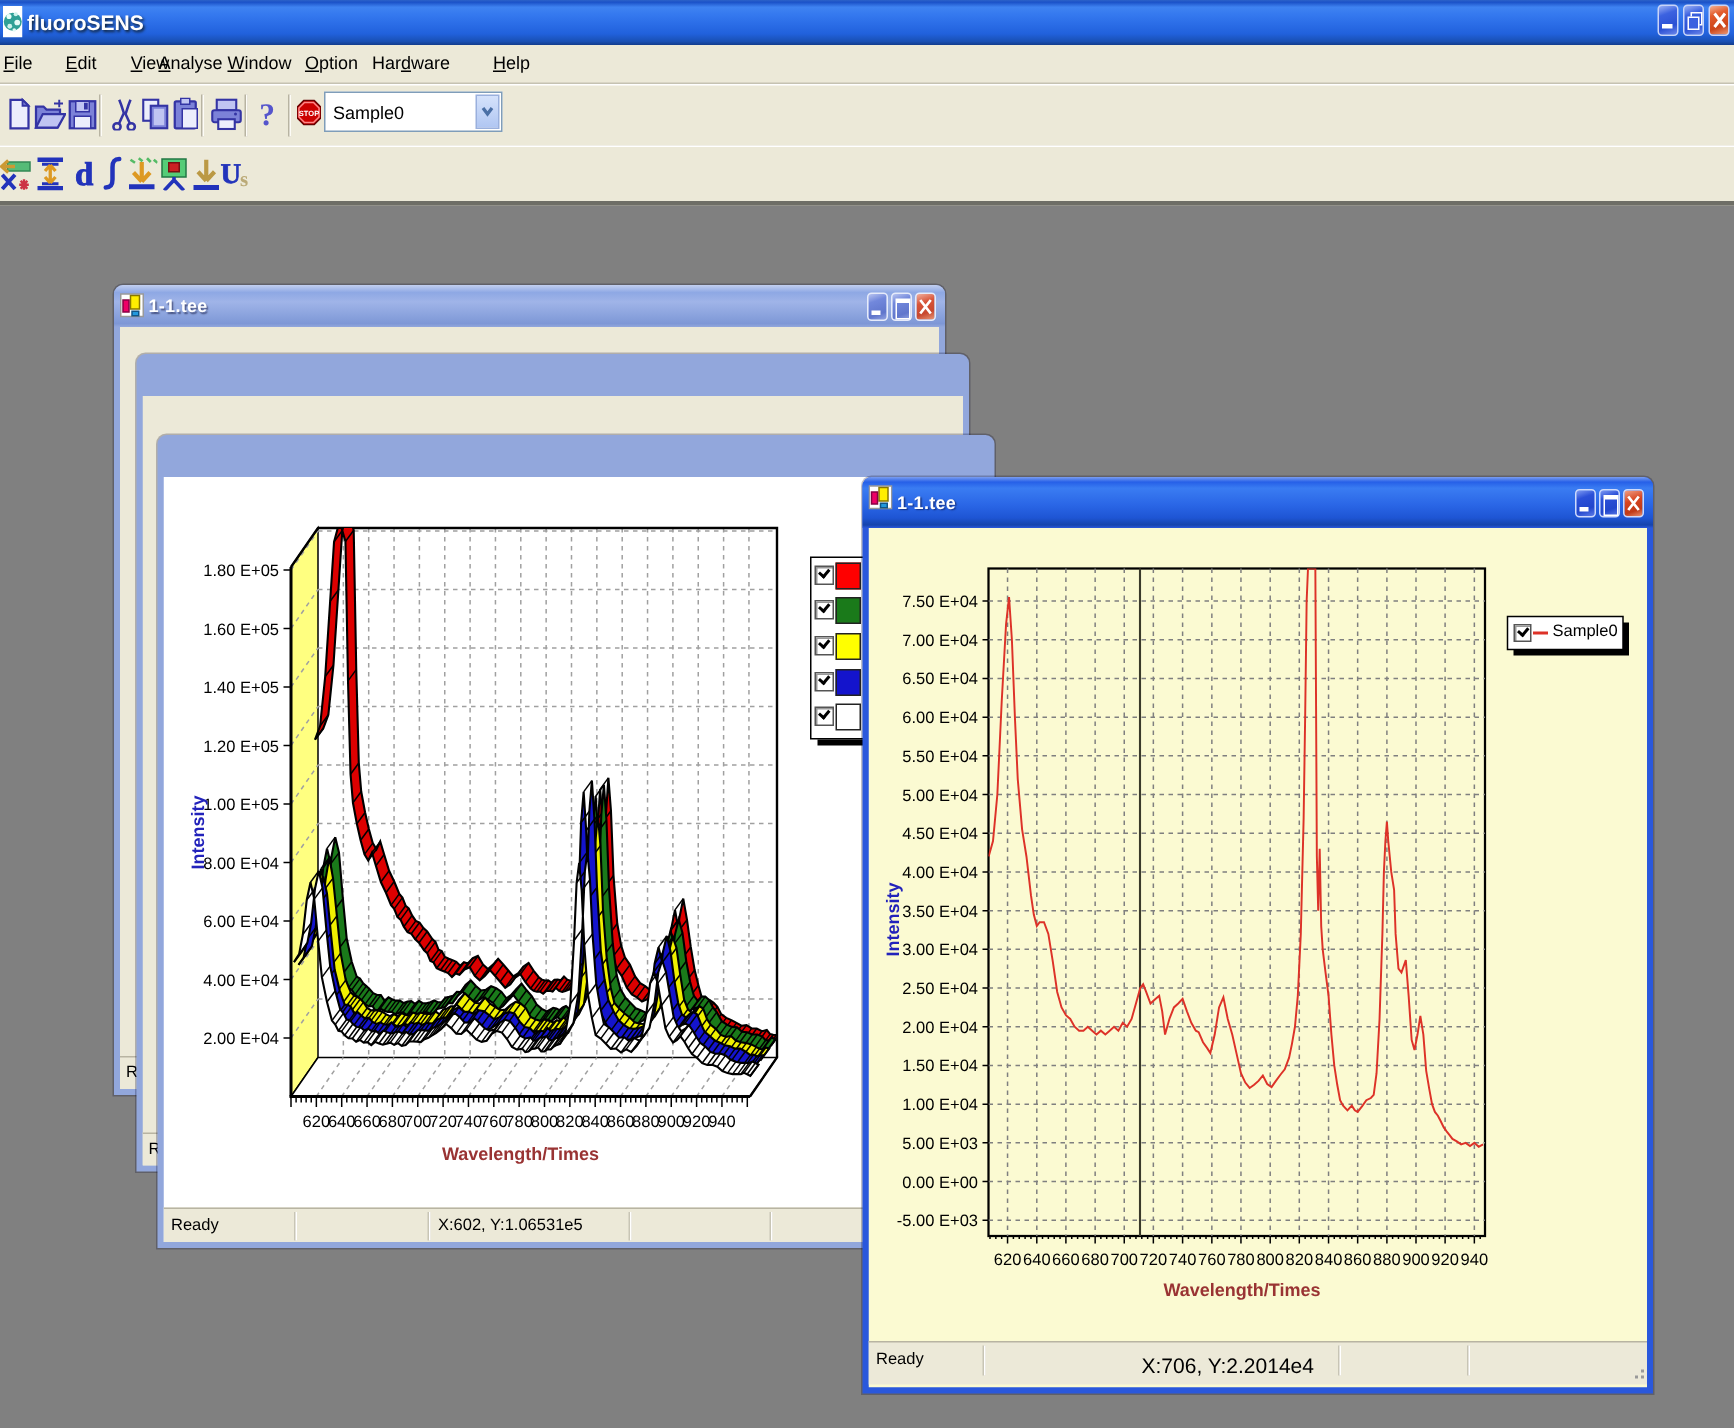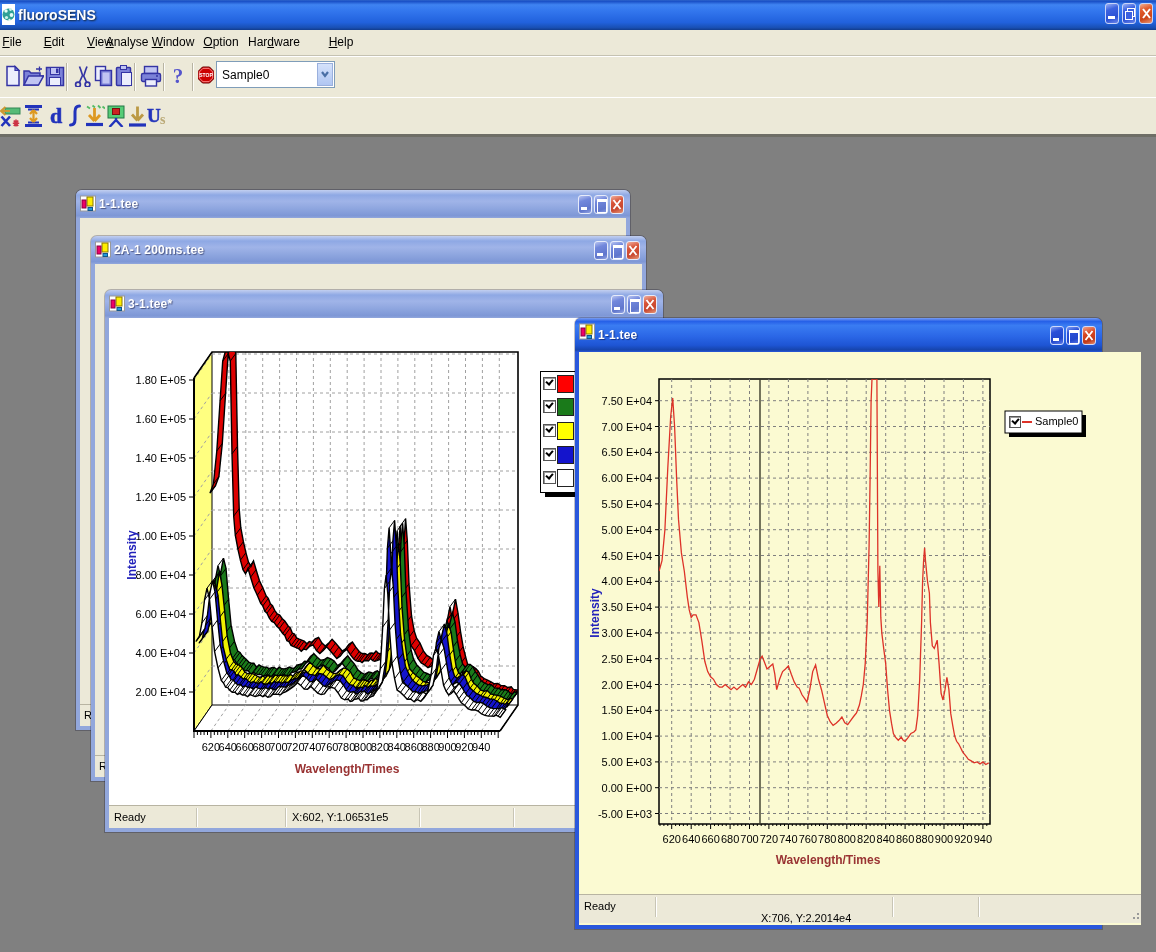--- a/index.html
+++ b/index.html
@@ -158,64 +158,28 @@
         </svg></div>
     </div>
     <div style="position:absolute;left:4px;top:28px;width:546px;height:508px;overflow:hidden">
       <div style="position:absolute;left:0;top:0;width:100%;height:100%;background:#ece9d8"></div>
       <div style="position:absolute;left:0;top:486px;width:100%;height:22px;background:#ece9d8;border-top:1px solid #b8b4a2">
         <div style="position:absolute;left:4px;top:4px;font-size:11px">Ready</div>
       </div>
     </div>
   </div>
 <div style="position:absolute;left:91px;top:236px;width:555px;height:545px;background:#92a7dc;border-radius:6px 6px 0 0;box-shadow:0 0 0 1px rgba(0,0,30,0.25)">
-    <div style="position:absolute;left:0;top:0;width:100%;height:28px;border-radius:6px 6px 0 0;background:linear-gradient(180deg,#c2cff0 0%,#8ea8e4 18%,#a0b4e8 40%,#8ca4de 70%,#7e97d6 92%,#92a7dc 100%)">
-      <svg width="16" height="19" viewBox="0 0 16 16" style="position:absolute;left:4px;top:4px">
-        <rect x="0.5" y="0.5" width="15" height="15" fill="#fff" stroke="#999"></rect>
-        <rect x="7" y="1.5" width="6" height="9" fill="#ffee00" stroke="#887700"></rect>
-        <rect x="2" y="4.5" width="4" height="8" fill="#ee0066" stroke="#880044"></rect>
-        <rect x="8" y="12" width="4.5" height="3" fill="#2299dd" stroke="#115588"></rect>
-      </svg>
-      <div style="position:absolute;left:23px;top:7px;font-size:12px;font-weight:bold;color:#fff;text-shadow:1px 1px 1px rgba(0,0,40,0.5);letter-spacing:0.2px">2A-1 200ms.tee</div>
-      <div style="position:absolute;top:5px;width:14px;height:19px;border:1px solid #e6ebfa;border-radius:3px;box-sizing:border-box;left:503px;background:linear-gradient(160deg,#b8c4f0 0%,#7288dc 30%,#6076cc 75%,#93a4e2 100%)">
-        <div style="position:absolute;left:2px;bottom:3px;width:6px;height:3px;background:#fff"></div>
-      </div>
-      <div style="position:absolute;top:5px;width:14px;height:19px;border:1px solid #e6ebfa;border-radius:3px;box-sizing:border-box;left:519px;background:linear-gradient(160deg,#b8c4f0 0%,#7288dc 30%,#6076cc 75%,#93a4e2 100%)">
-        <div style="position:absolute;left:2px;top:3px;width:8px;height:10px;border:1px solid #fff;border-top:3px solid #fff"></div>
-      </div>
-      <div style="position:absolute;top:5px;width:14px;height:19px;border:1px solid #e6ebfa;border-radius:3px;box-sizing:border-box;left:535px;background:linear-gradient(160deg,#f0b0a0 0%,#d85438 35%,#c84830 70%,#e89878 100%)"><svg width="12" height="17" viewBox="0 0 12 17">
-          <path d="M2.5 4 L9.5 13 M9.5 4 L2.5 13" stroke="#fff" stroke-width="1.8"></path>
-        </svg></div>
-    </div>
     <div style="position:absolute;left:4px;top:28px;width:547px;height:513px;overflow:hidden">
       <div style="position:absolute;left:0;top:0;width:100%;height:100%;background:#ece9d8"></div>
       <div style="position:absolute;left:0;top:491px;width:100%;height:22px;background:#ece9d8;border-top:1px solid #b8b4a2">
         <div style="position:absolute;left:4px;top:4px;font-size:11px">Ready</div>
       </div>
     </div>
   </div>
 <div style="position:absolute;left:105px;top:290px;width:558px;height:542px;background:#92a7dc;border-radius:6px 6px 0 0;box-shadow:0 0 0 1px rgba(0,0,30,0.25)">
-    <div style="position:absolute;left:0;top:0;width:100%;height:28px;border-radius:6px 6px 0 0;background:linear-gradient(180deg,#c2cff0 0%,#8ea8e4 18%,#a0b4e8 40%,#8ca4de 70%,#7e97d6 92%,#92a7dc 100%)">
-      <svg width="16" height="19" viewBox="0 0 16 16" style="position:absolute;left:4px;top:4px">
-        <rect x="0.5" y="0.5" width="15" height="15" fill="#fff" stroke="#999"></rect>
-        <rect x="7" y="1.5" width="6" height="9" fill="#ffee00" stroke="#887700"></rect>
-        <rect x="2" y="4.5" width="4" height="8" fill="#ee0066" stroke="#880044"></rect>
-        <rect x="8" y="12" width="4.5" height="3" fill="#2299dd" stroke="#115588"></rect>
-      </svg>
-      <div style="position:absolute;left:23px;top:7px;font-size:12px;font-weight:bold;color:#fff;text-shadow:1px 1px 1px rgba(0,0,40,0.5);letter-spacing:0.2px">3-1.tee*</div>
-      <div style="position:absolute;top:5px;width:14px;height:19px;border:1px solid #e6ebfa;border-radius:3px;box-sizing:border-box;left:506px;background:linear-gradient(160deg,#b8c4f0 0%,#7288dc 30%,#6076cc 75%,#93a4e2 100%)">
-        <div style="position:absolute;left:2px;bottom:3px;width:6px;height:3px;background:#fff"></div>
-      </div>
-      <div style="position:absolute;top:5px;width:14px;height:19px;border:1px solid #e6ebfa;border-radius:3px;box-sizing:border-box;left:522px;background:linear-gradient(160deg,#b8c4f0 0%,#7288dc 30%,#6076cc 75%,#93a4e2 100%)">
-        <div style="position:absolute;left:2px;top:3px;width:8px;height:10px;border:1px solid #fff;border-top:3px solid #fff"></div>
-      </div>
-      <div style="position:absolute;top:5px;width:14px;height:19px;border:1px solid #e6ebfa;border-radius:3px;box-sizing:border-box;left:538px;background:linear-gradient(160deg,#f0b0a0 0%,#d85438 35%,#c84830 70%,#e89878 100%)"><svg width="12" height="17" viewBox="0 0 12 17">
-          <path d="M2.5 4 L9.5 13 M9.5 4 L2.5 13" stroke="#fff" stroke-width="1.8"></path>
-        </svg></div>
-    </div>
     <div style="position:absolute;left:4px;top:28px;width:550px;height:510px;overflow:hidden">
       <div style="position:absolute;left:0;top:0;width:100%;height:100%;background:#fff"></div>
       <svg width="550" height="492" style="position:absolute;left:0px;top:0px">
         <polygon points="85,60 103,34 103,387 85,413" fill="#ffff80" stroke="#000" stroke-width="1"></polygon>
         <polygon points="85,413 103,387 409,387 391,413" fill="#ffffff" stroke="#000" stroke-width="1"></polygon>
         <g stroke="#a0a0a0" stroke-width="1" stroke-dasharray="3,3" fill="none">
           <line x1="103" y1="348.0" x2="409" y2="348.0"></line>
           <line x1="85" y1="374.0" x2="103" y2="348.0"></line>
           <line x1="103" y1="309.0" x2="409" y2="309.0"></line>
           <line x1="85" y1="335.0" x2="103" y2="309.0"></line>
@@ -1012,21 +976,21 @@
       <div style="position:absolute;top:8px;width:14px;height:19px;border:1px solid #cfdafc;border-radius:3px;box-sizing:border-box;left:475px;background:linear-gradient(160deg,#7f9bf2 0%,#2b50d8 30%,#2146cc 70%,#5d7ce8 100%)">
         <div style="position:absolute;left:2px;bottom:3px;width:6px;height:3px;background:#fff"></div>
       </div>
       <div style="position:absolute;top:8px;width:14px;height:19px;border:1px solid #cfdafc;border-radius:3px;box-sizing:border-box;left:491px;background:linear-gradient(160deg,#7f9bf2 0%,#2b50d8 30%,#2146cc 70%,#5d7ce8 100%)">
         <div style="position:absolute;left:2px;top:3px;width:8px;height:10px;border:1px solid #fff;border-top:3px solid #fff"></div>
       </div>
       <div style="position:absolute;top:8px;width:14px;height:19px;border:1px solid #cfdafc;border-radius:3px;box-sizing:border-box;left:507px;background:linear-gradient(160deg,#f0a088 0%,#d84520 40%,#c03a18 75%,#e88f70 100%)"><svg width="12" height="17" viewBox="0 0 12 17">
           <path d="M2.5 4 L9.5 13 M9.5 4 L2.5 13" stroke="#fff" stroke-width="1.8"></path>
         </svg></div>
     </div>
-    <div style="position:absolute;left:4px;top:34px;width:562px;height:573px;overflow:hidden">
+    <div style="position:absolute;left:4px;top:34px;width:519px;height:573px;overflow:hidden">
       <div style="position:absolute;left:0;top:0;width:100%;height:100%;background:#fbfad2"></div>
       <svg width="518" height="542" style="position:absolute;left:0px;top:0px">
         <rect x="80" y="27" width="331" height="445" fill="none" stroke="#000" stroke-width="1.5"></rect>
         <g stroke="#7f7f7f" stroke-width="1" stroke-dasharray="3,3" fill="none">
           <line x1="80" y1="48.7" x2="411" y2="48.7"></line>
           <line x1="80" y1="74.5" x2="411" y2="74.5"></line>
           <line x1="80" y1="100.3" x2="411" y2="100.3"></line>
           <line x1="80" y1="126.1" x2="411" y2="126.1"></line>
           <line x1="80" y1="151.9" x2="411" y2="151.9"></line>
           <line x1="80" y1="177.7" x2="411" y2="177.7"></line>
@@ -1207,21 +1171,21 @@
         <text x="20" y="261" text-anchor="middle" font-family="Liberation Sans,sans-serif" font-size="12" font-weight="bold" fill="#2222bb" transform="rotate(-90 20 261)">Intensity</text>
         <text x="249" y="512" text-anchor="middle" font-family="Liberation Sans,sans-serif" font-size="12" font-weight="bold" fill="#993333">Wavelength/Times</text>
         <rect x="430" y="63" width="77" height="22" fill="#000"></rect>
         <rect x="426" y="59" width="77" height="22" fill="#fff" stroke="#000"></rect>
       </svg>
       <div class="cb" style="left:430px;top:64px;width:10px;height:10px"></div>
       <div style="position:absolute;left:443px;top:69px;width:10px;height:2px;background:#dd3228"></div>
       <div style="position:absolute;left:456px;top:63px;font-size:11px">Sample0</div>
       <div style="position:absolute;left:0;top:542px;width:100%;height:28px;background:#ece9d8;border-top:1px solid #b8b4a2">
         <div style="position:absolute;left:5px;top:5px;font-size:11px">Ready</div>
-        <div style="position:absolute;left:182px;top:17px;font-size:11px">X:706, Y:2.2014e4</div>
+        <div style="position:absolute;left:182px;top:7px;font-size:14px">X:706, Y:2.2014e4</div>
         <div style="position:absolute;left:76px;top:2px;width:1px;height:20px;background:#c8c5b5;border-right:1px solid #fff"></div>
         <div style="position:absolute;left:313px;top:2px;width:1px;height:20px;background:#c8c5b5;border-right:1px solid #fff"></div>
         <div style="position:absolute;left:399px;top:2px;width:1px;height:20px;background:#c8c5b5;border-right:1px solid #fff"></div>
         <svg width="10" height="10" viewBox="0 0 10 10" style="position:absolute;right:1px;bottom:3px">
           <g fill="#999">
             <rect x="7" y="7" width="2" height="2"></rect>
             <rect x="7" y="3" width="2" height="2"></rect>
             <rect x="3" y="7" width="2" height="2"></rect>
           </g>
         </svg>

